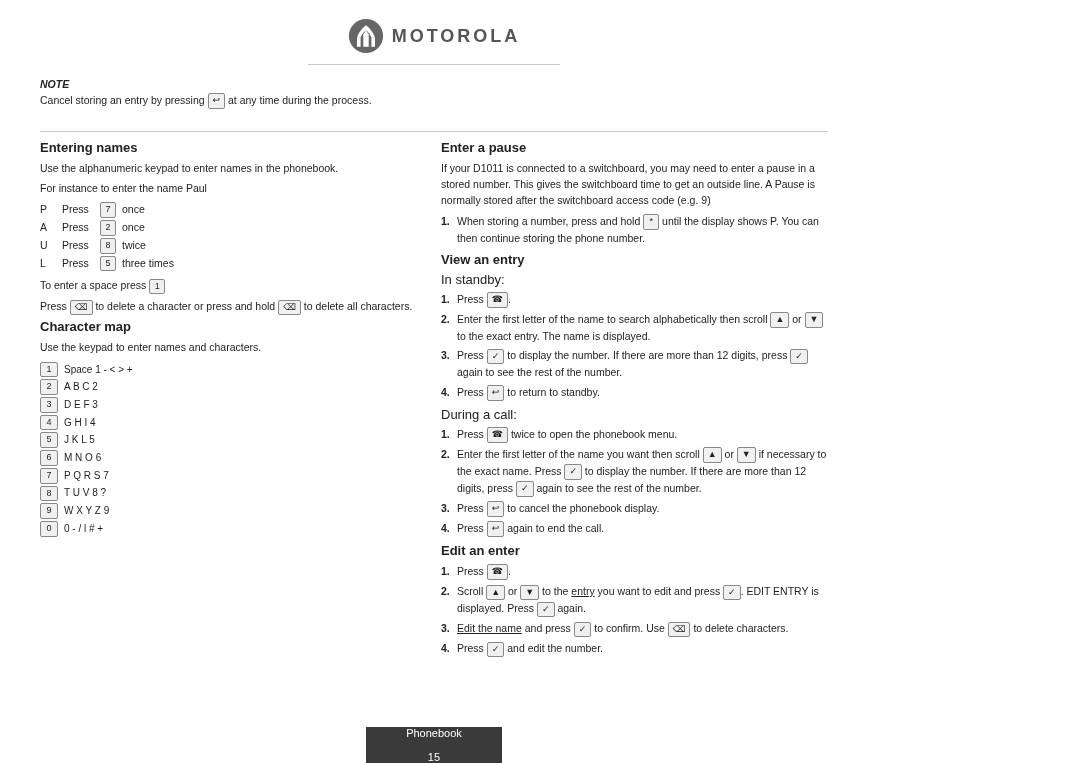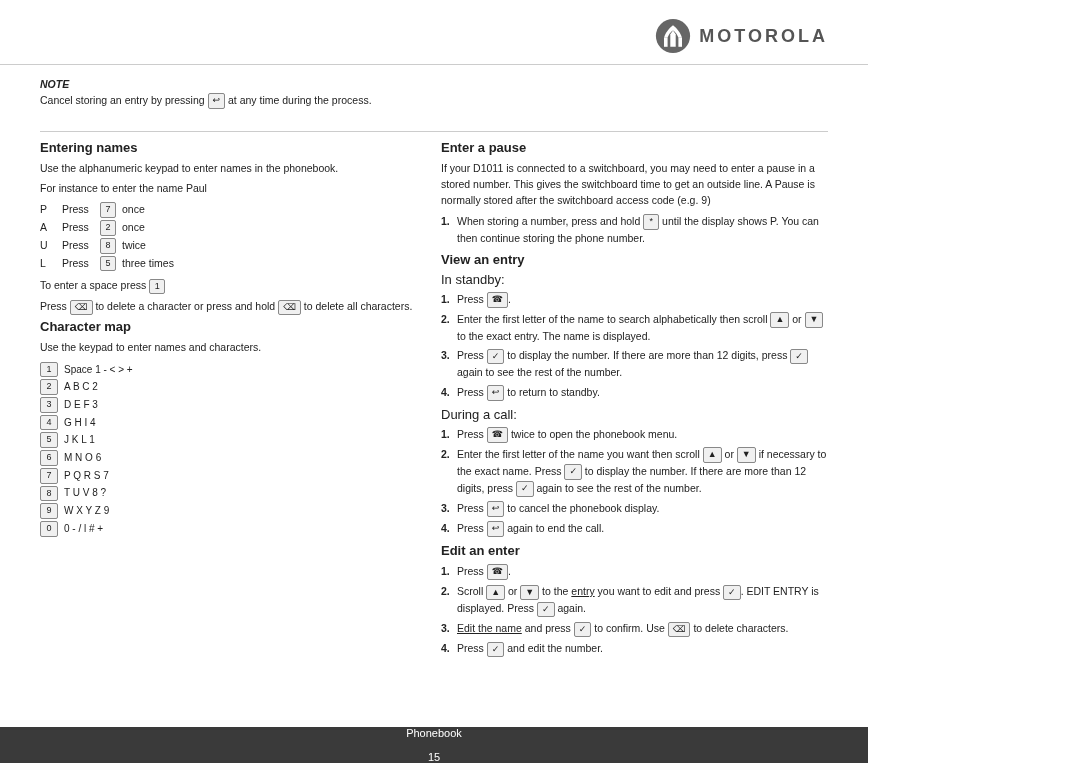--- a/index.html
+++ b/index.html
@@ -11,20 +11,21 @@
       font-size: 11px;
       color: #222;
       overflow: hidden;
     }
 
     .page-wrapper {
       width: 868px;
       height: 763px;
       display: flex;
       flex-direction: column;
+      align-items: center;
     }
 
     
     .header {
       display: flex;
       justify-content: flex-end;
       align-items: center;
       padding: 18px 40px 10px 40px;
       border-bottom: 1px solid #ccc;
     }
@@ -311,21 +312,21 @@
             <div class="char-row">
               <span class="key-btn char-key">3</span>
               <span class="char-vals">D  E  F  3</span>
             </div>
             <div class="char-row">
               <span class="key-btn char-key">4</span>
               <span class="char-vals">G  H  I  4</span>
             </div>
             <div class="char-row">
               <span class="key-btn char-key">5</span>
-              <span class="char-vals">J  K  L  1</span>
+              <span class="char-vals">J  K  L  5</span>
             </div>
             <div class="char-row">
               <span class="key-btn char-key">6</span>
               <span class="char-vals">M  N  O  6</span>
             </div>
             <div class="char-row">
               <span class="key-btn char-key">7</span>
               <span class="char-vals">P  Q  R  S  7</span>
             </div>
             <div class="char-row">

